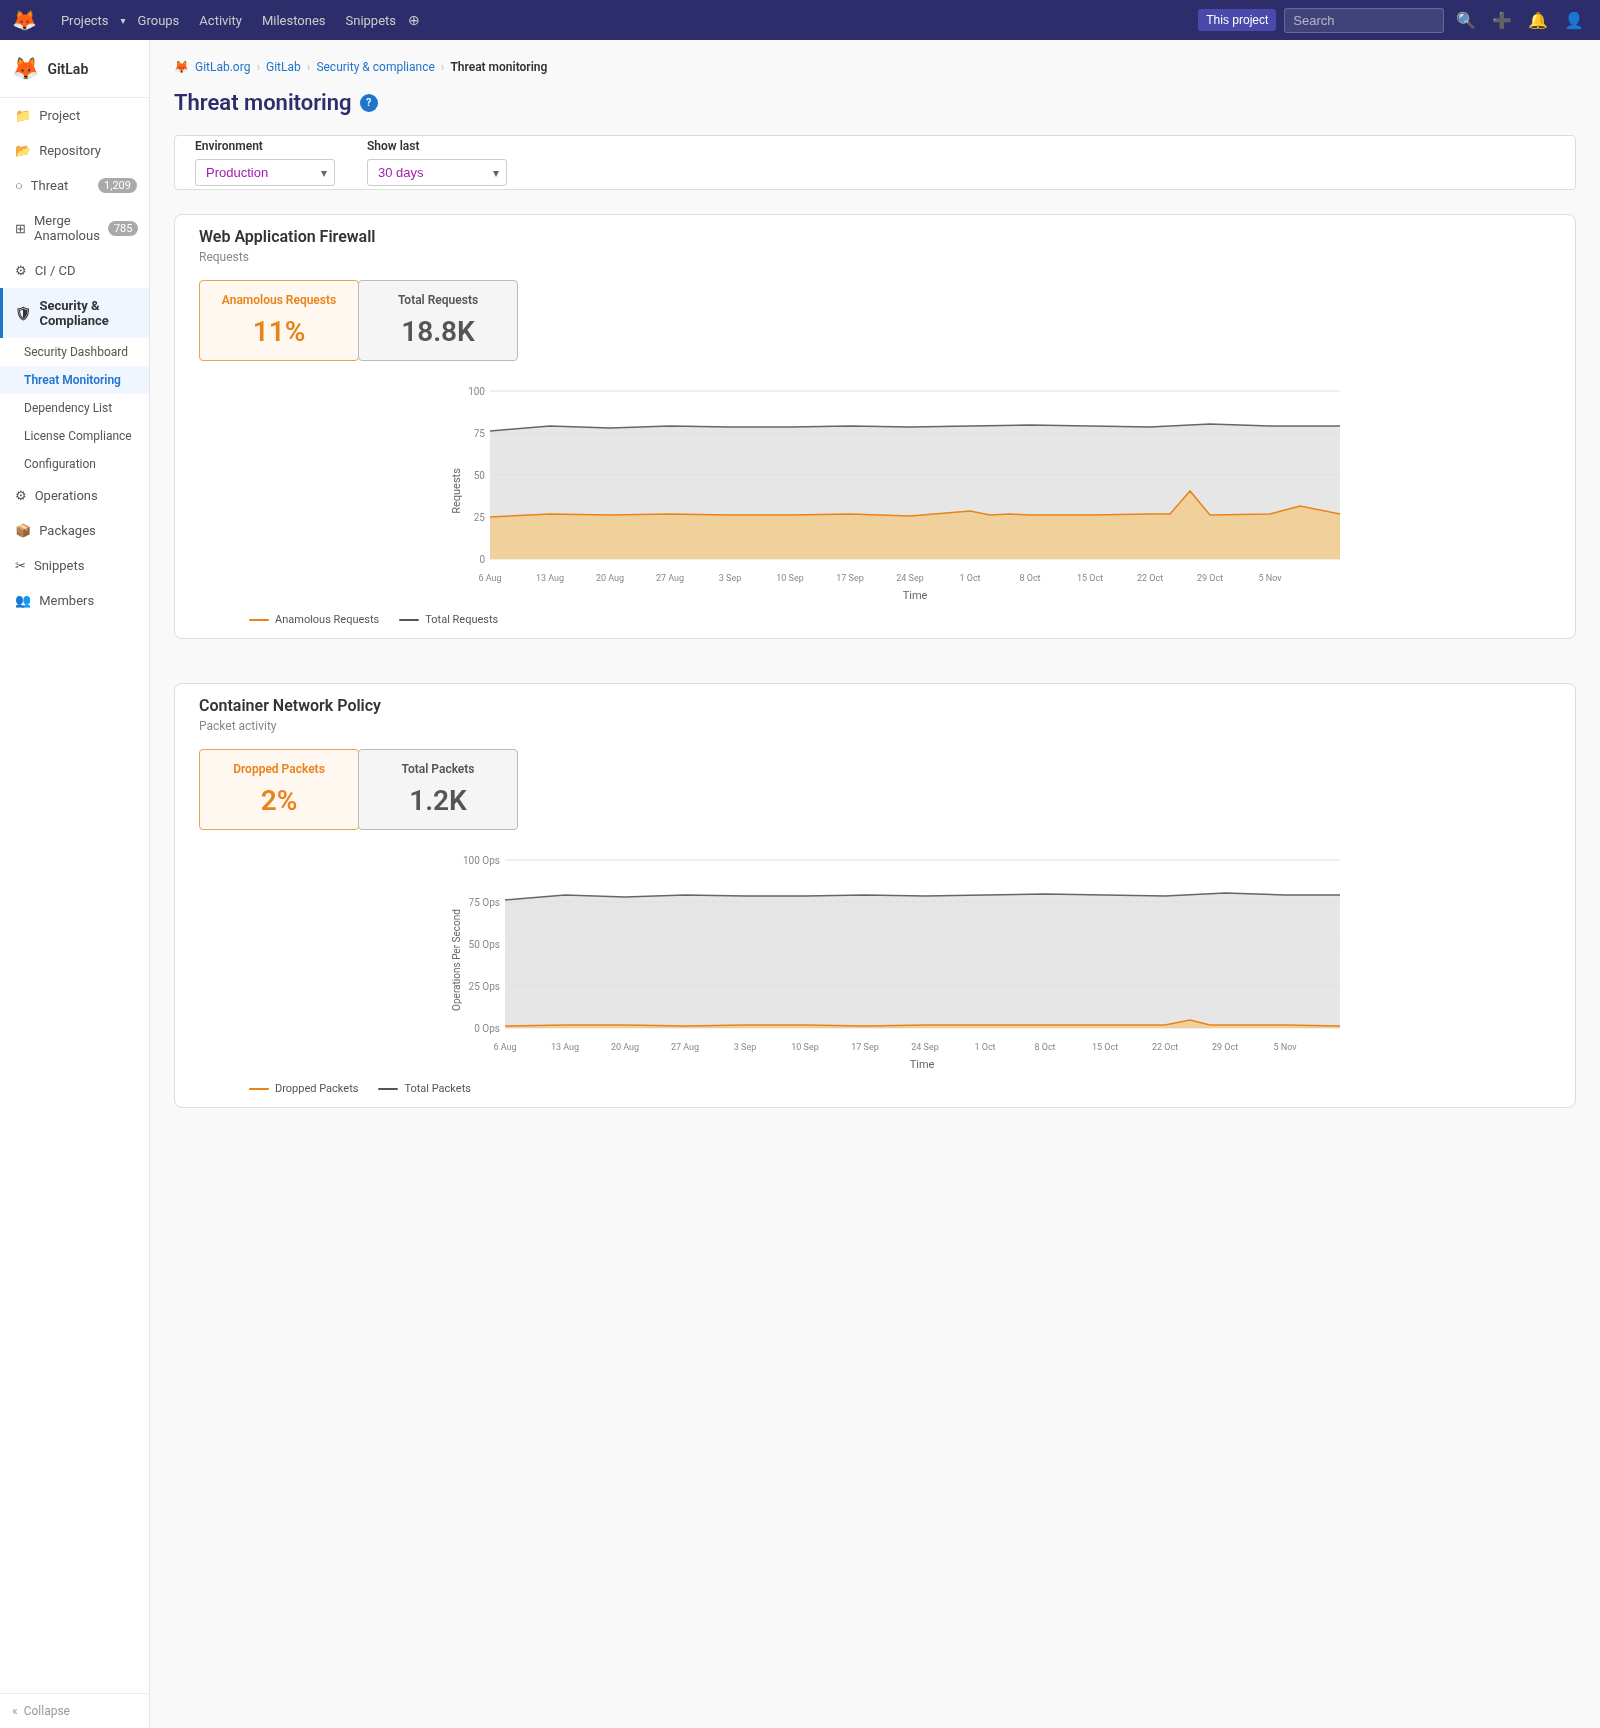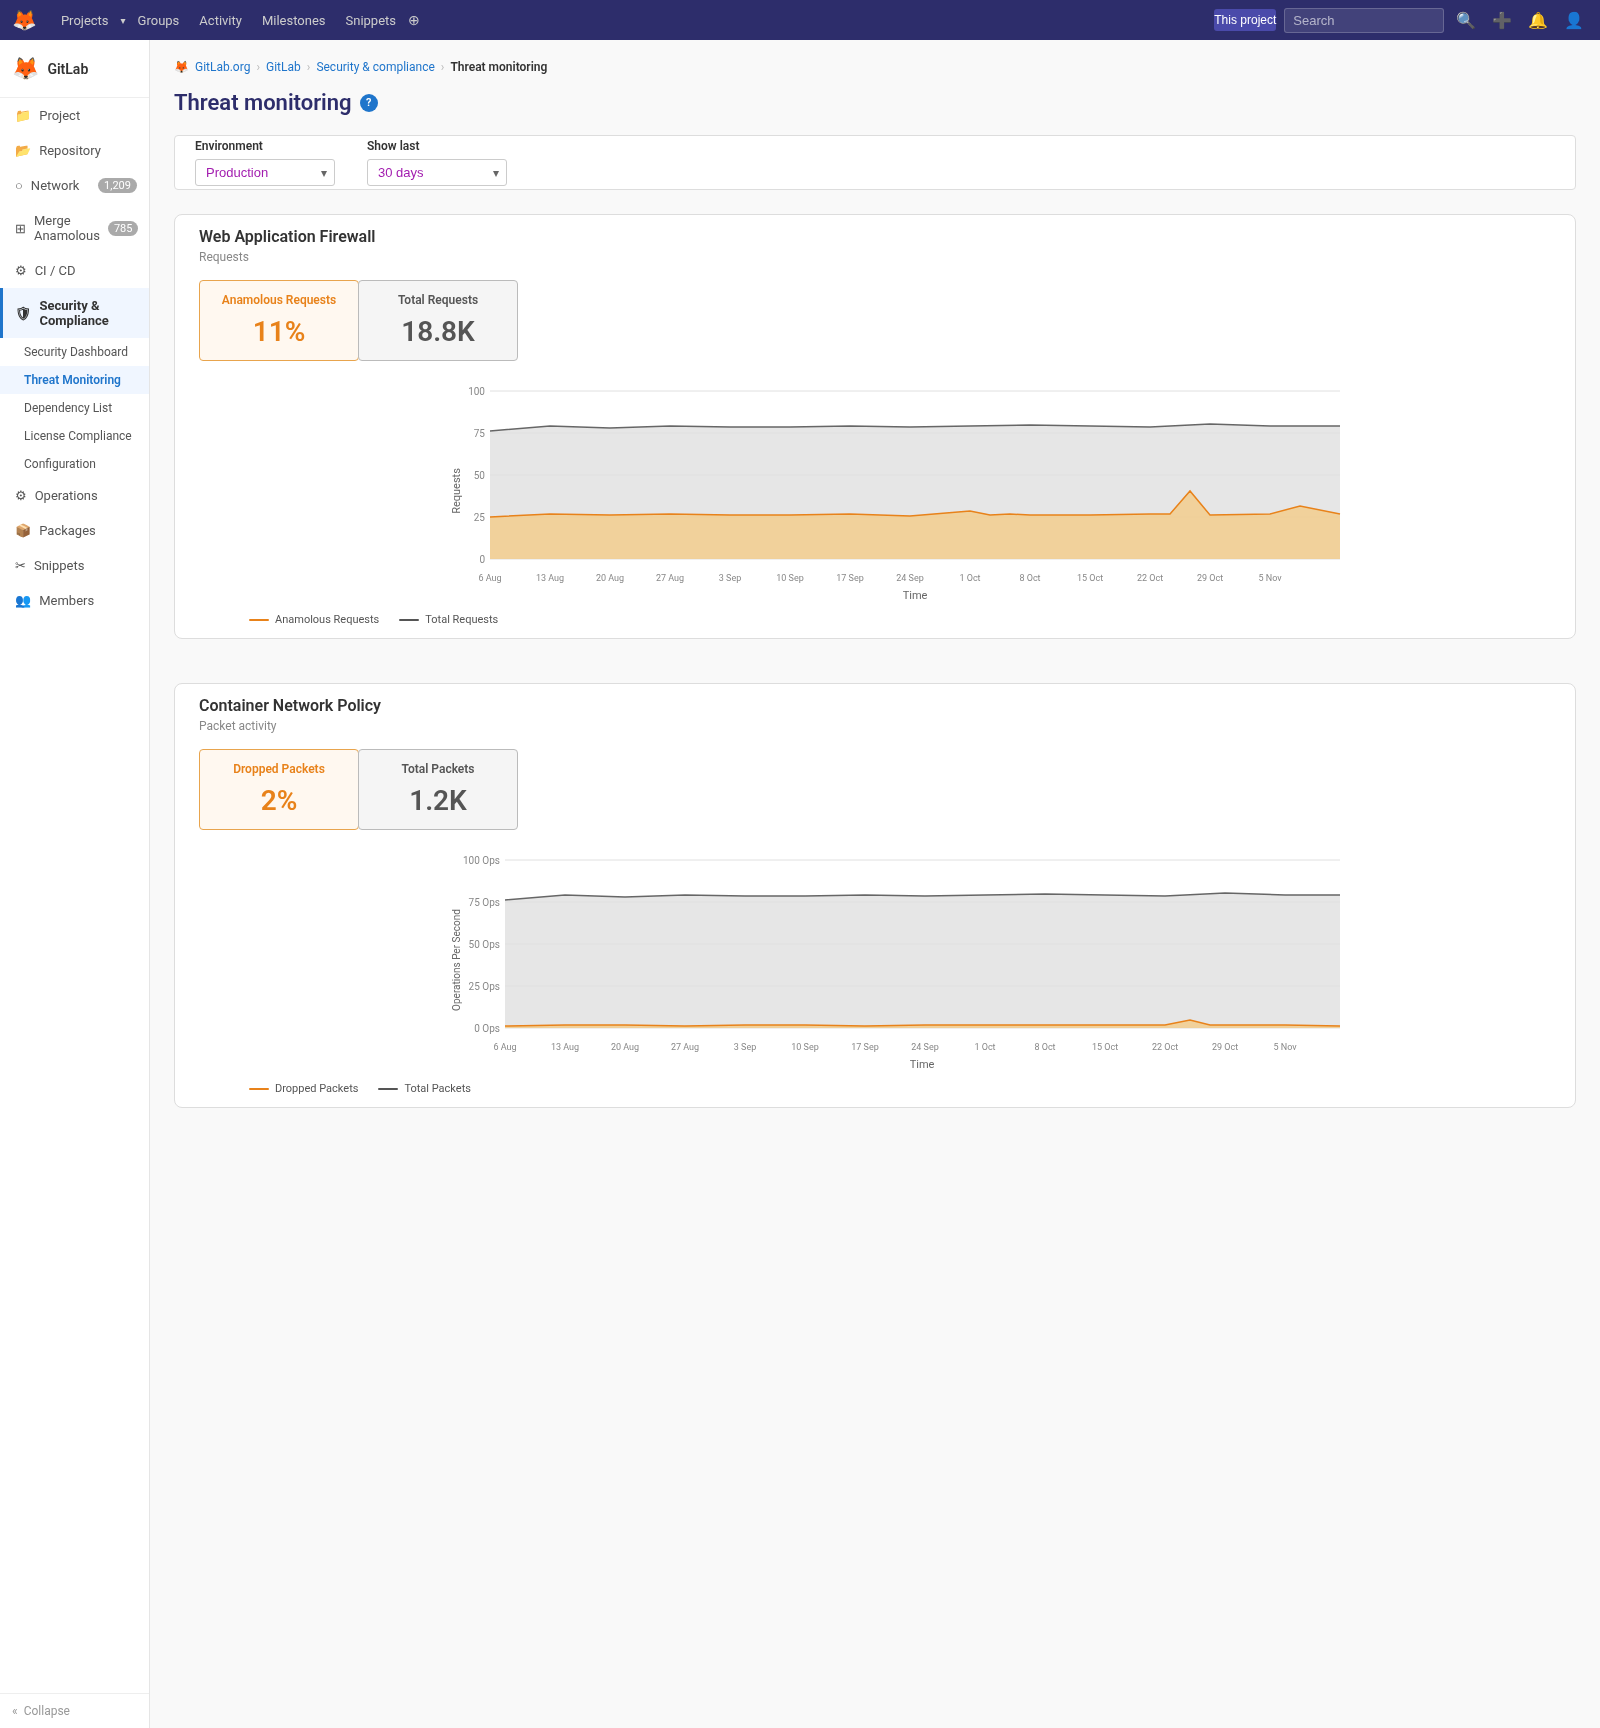--- a/index.html
+++ b/index.html
@@ -37,21 +37,21 @@
       padding: 4px 8px;
       color: #fff;
       font-size: 13px;
       width: 160px;
     }
     .search-box::placeholder { color: rgba(255,255,255,0.6); }
     .nav-btn {
       background: #4a4aaa;
       border: none;
       color: #fff;
-      padding: 4px 0;
+      padding: 4px 8px;
       border-radius: 3px;
       font-size: 12px;
       cursor: pointer;
     }
     .nav-icon-btn {
       background: none;
       border: none;
       color: #ccc;
       font-size: 16px;
       cursor: pointer;
@@ -344,21 +344,21 @@
     <a href="#" class="sidebar-item">
       <span>📁</span>
       <span>Project</span>
     </a>
     <a href="#" class="sidebar-item">
       <span>📂</span>
       <span>Repository</span>
     </a>
     <a href="#" class="sidebar-item">
       <span>○</span>
-      <span>Network</span>
+      <span>Threat</span>
       <span class="badge">1,209</span>
     </a>
     <a href="#" class="sidebar-item">
       <span>⊞</span>
       <span>Merge Anamolous</span>
       <span class="badge">785</span>
     </a>
     <a href="#" class="sidebar-item">
       <span>⚙</span>
       <span>CI / CD</span>

